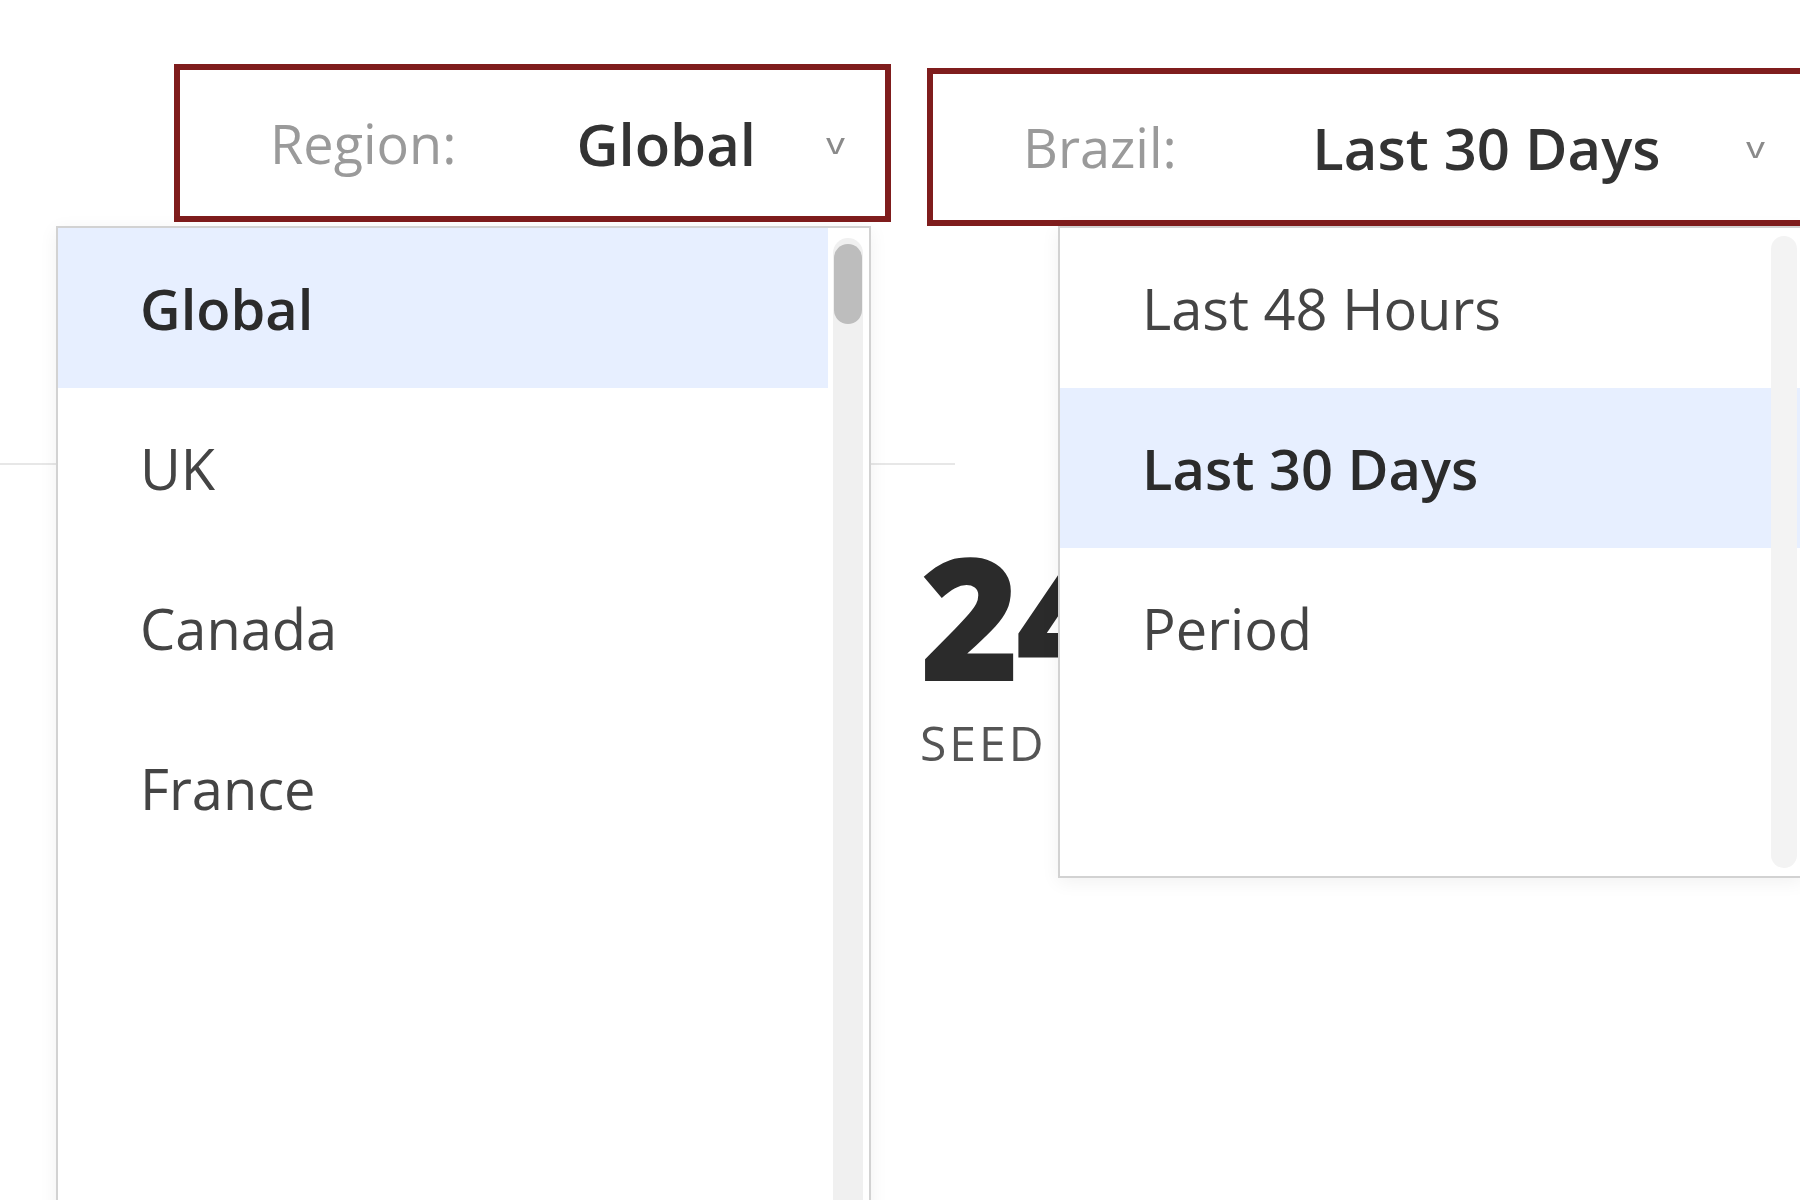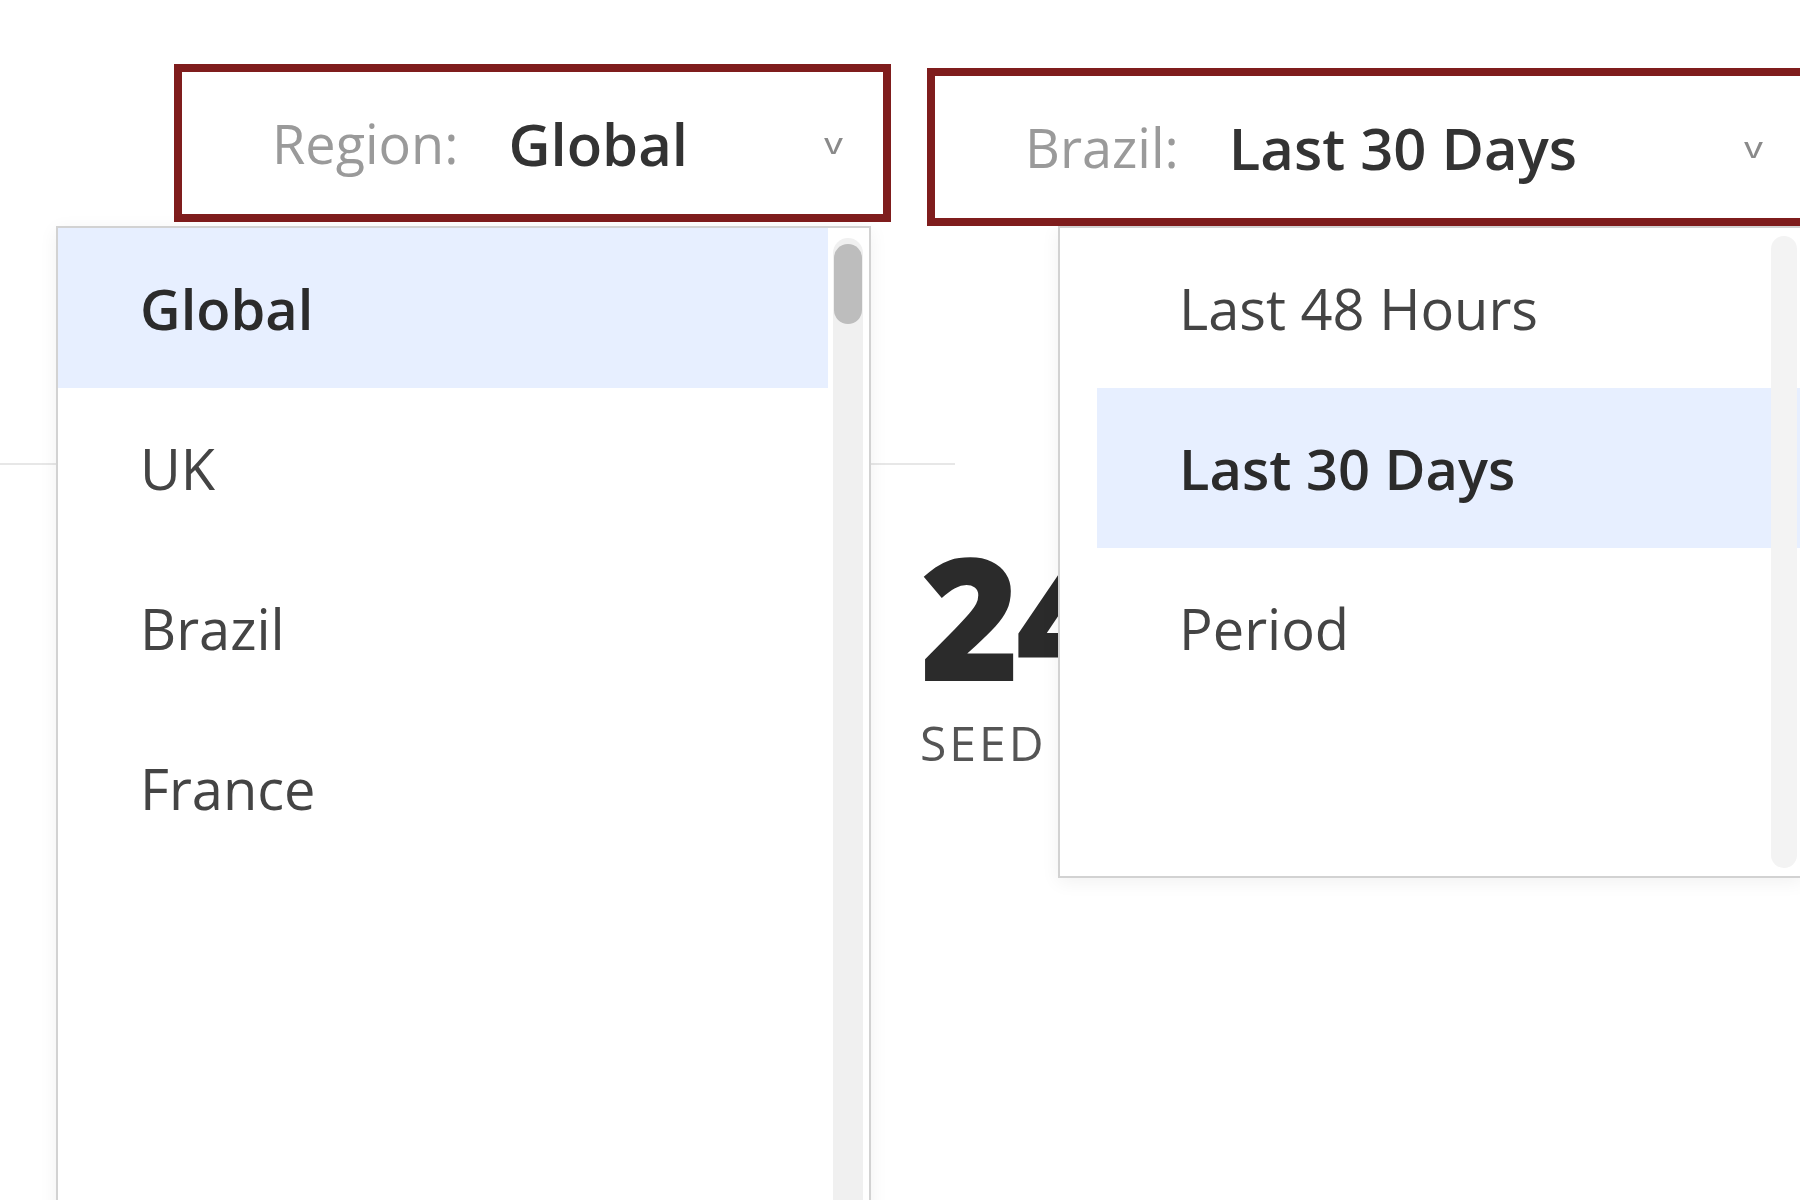--- a/index.html
+++ b/index.html
@@ -38,26 +38,27 @@
     font-size: 48px;
     font-weight: 400;
     color: #555;
     letter-spacing: 3px;
     margin-top: 10px;
   }
 
   
   .select {
     position: absolute;
-    border: 8px solid #7f1d1d;
+    border: 6px solid #7f1d1d;
     background: #ffffff;
     display: flex;
     align-items: center;
     padding: 0 40px 0 90px;
     height: 158px;
+    text-align: center;
   }
   .select .label {
     font-size: 54px;
     color: #9a9a9a;
     font-weight: 400;
     margin-right: 50px;
   }
   .select .value {
     font-size: 58px;
     color: #333333;
@@ -126,21 +127,21 @@
     background: #bdbdbd;
   }
 
   
   .period-menu {
     left: 1058px;
     top: 226px;
     width: 745px;
     height: 652px;
   }
-  .period-menu .list { width: 100%; padding-left: 37px; }
+  .period-menu .list { width: 100%; }
   .period-menu .track {
     position: absolute;
     right: 4px;
     top: 8px;
     bottom: 8px;
     width: 26px;
     border-radius: 13px;
     background: #f3f3f3;
   }
 </style>
@@ -165,21 +166,21 @@
   <span class="value">Last 30 Days</span>
   <span class="caret">v</span>
 </div>
 
 <div class="menu region-menu">
   <div class="track"></div>
   <div class="thumb"></div>
   <div class="list" id="region-list">
       <div class="item selected">Global</div>
       <div class="item">UK</div>
-      <div class="item">Brazil</div>
+      <div class="item">Canada</div>
       <div class="item">France</div>
     </div>
 </div>
 
 <div class="menu period-menu">
   <div class="track"></div>
   <div class="list" id="period-list">
       <div class="item">Last 48 Hours</div>
       <div class="item selected">Last 30 Days</div>
       <div class="item">Period</div>

